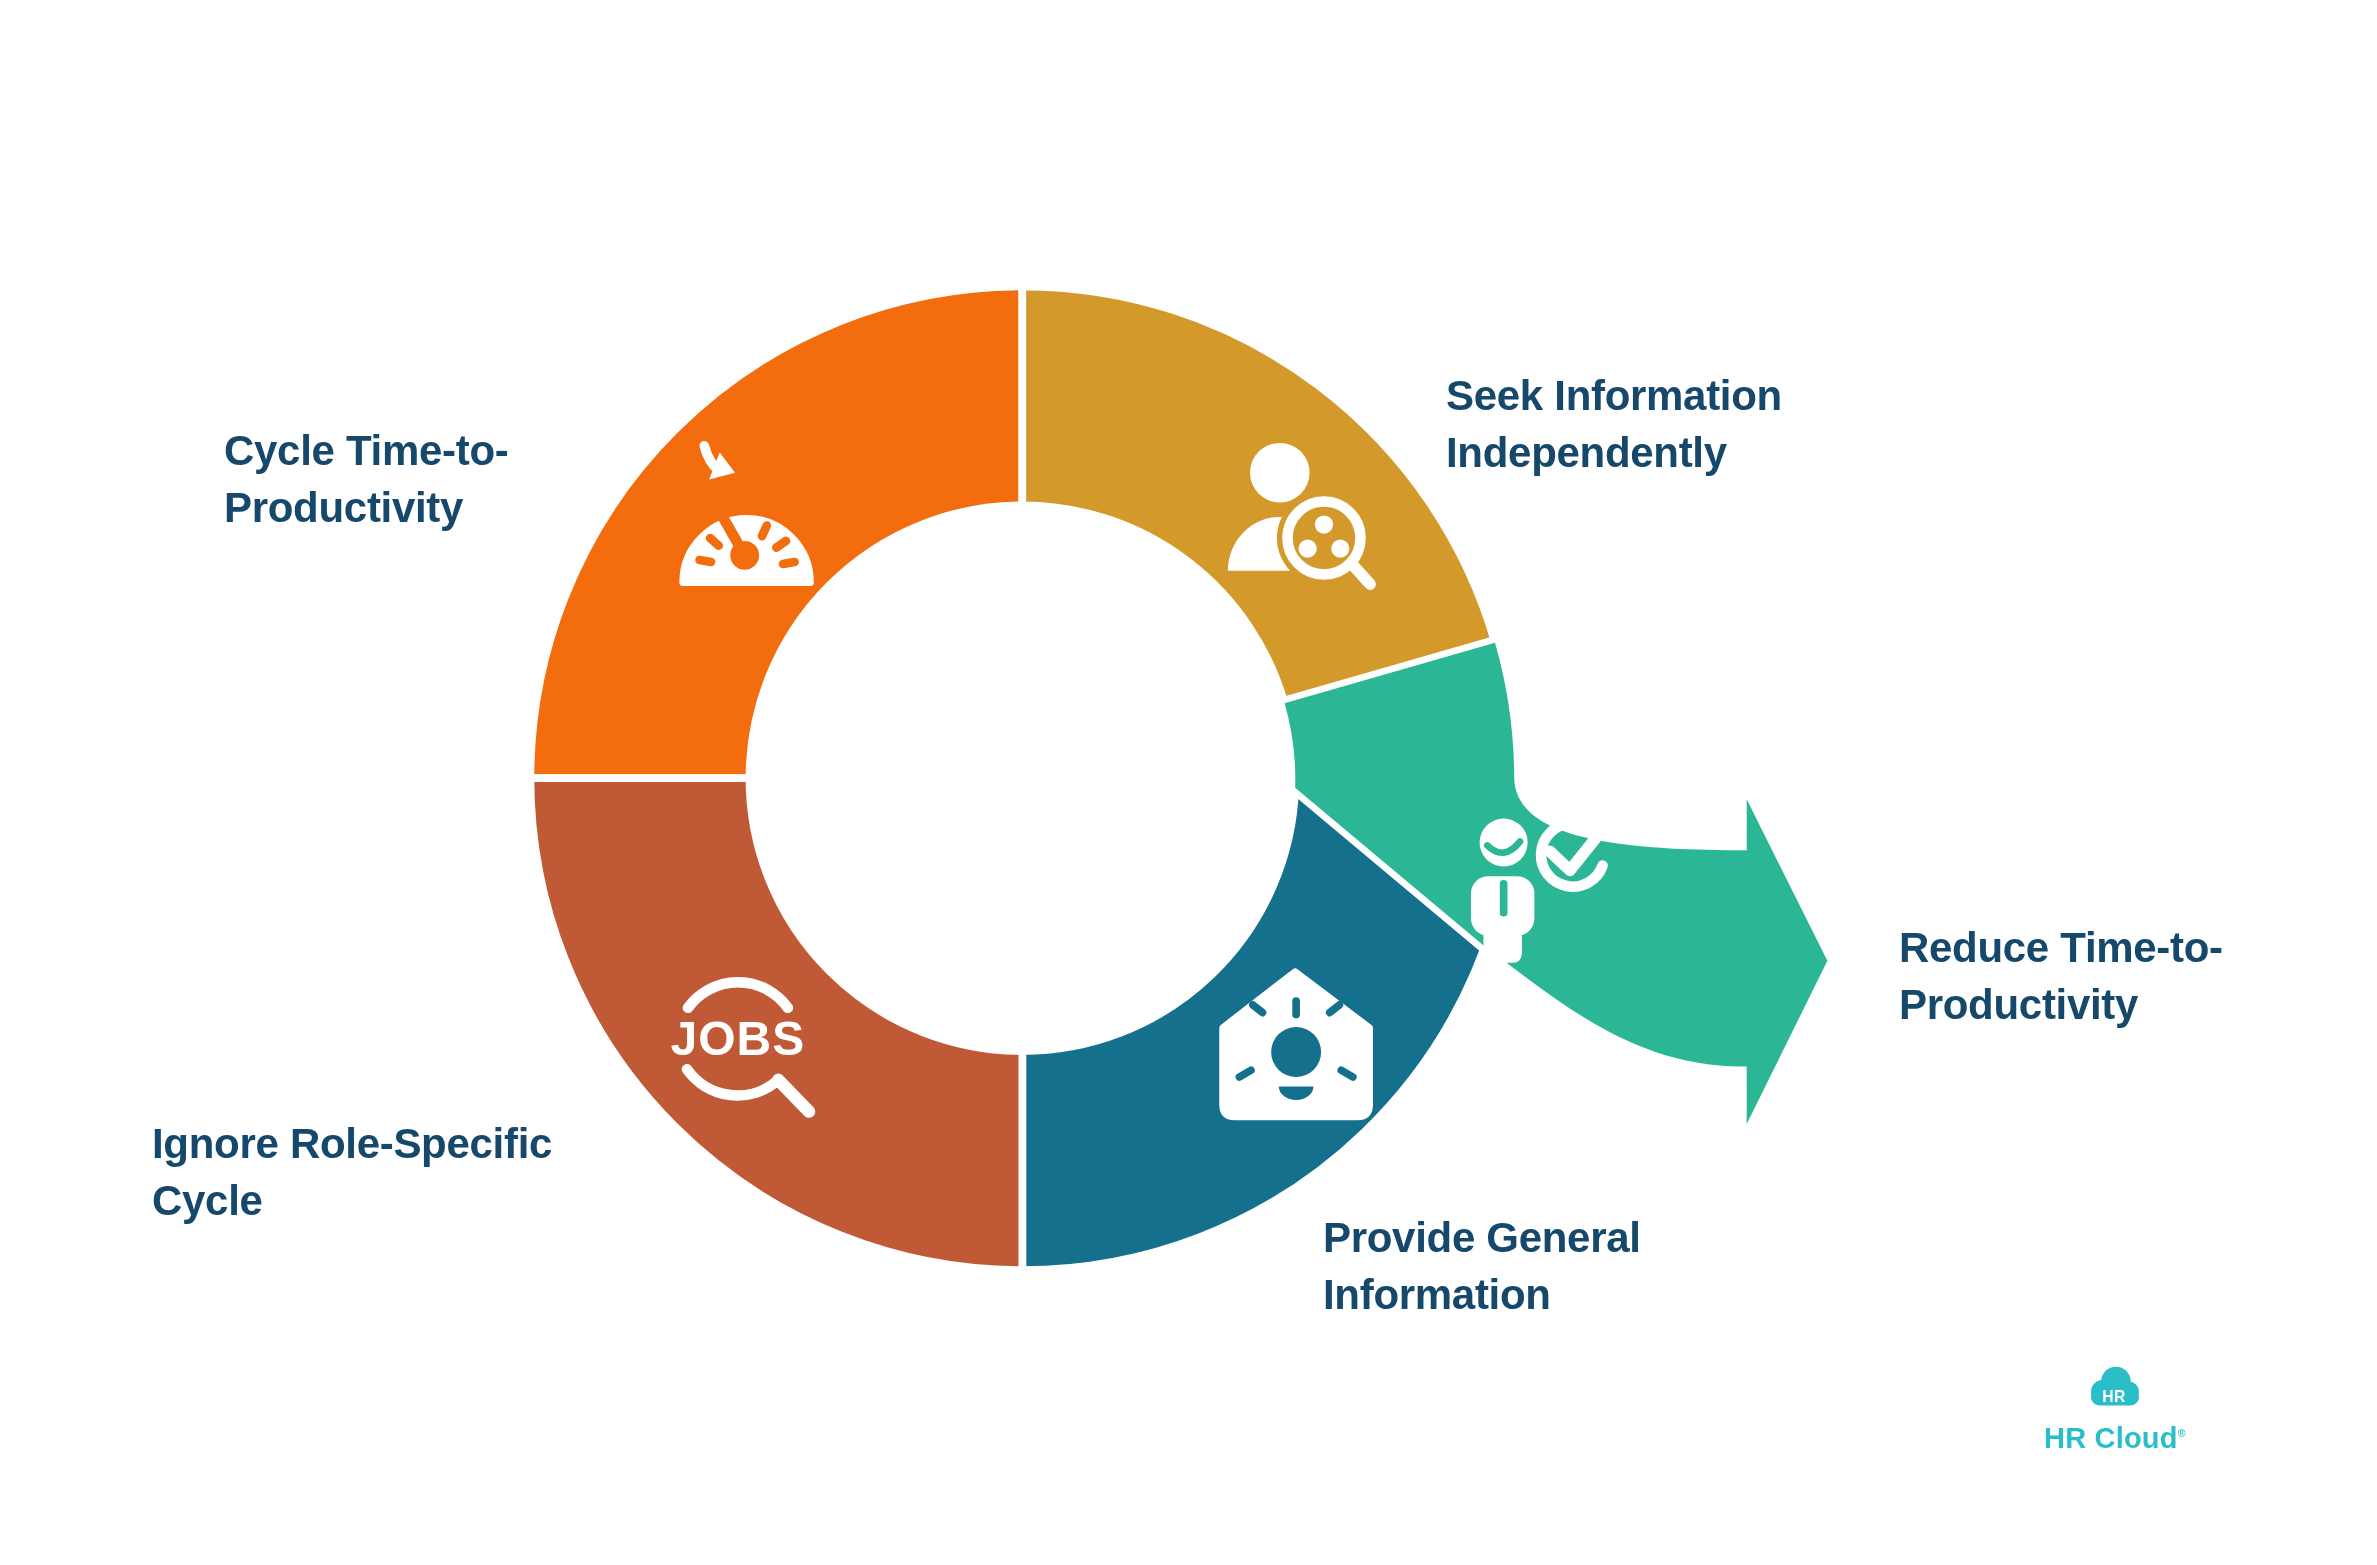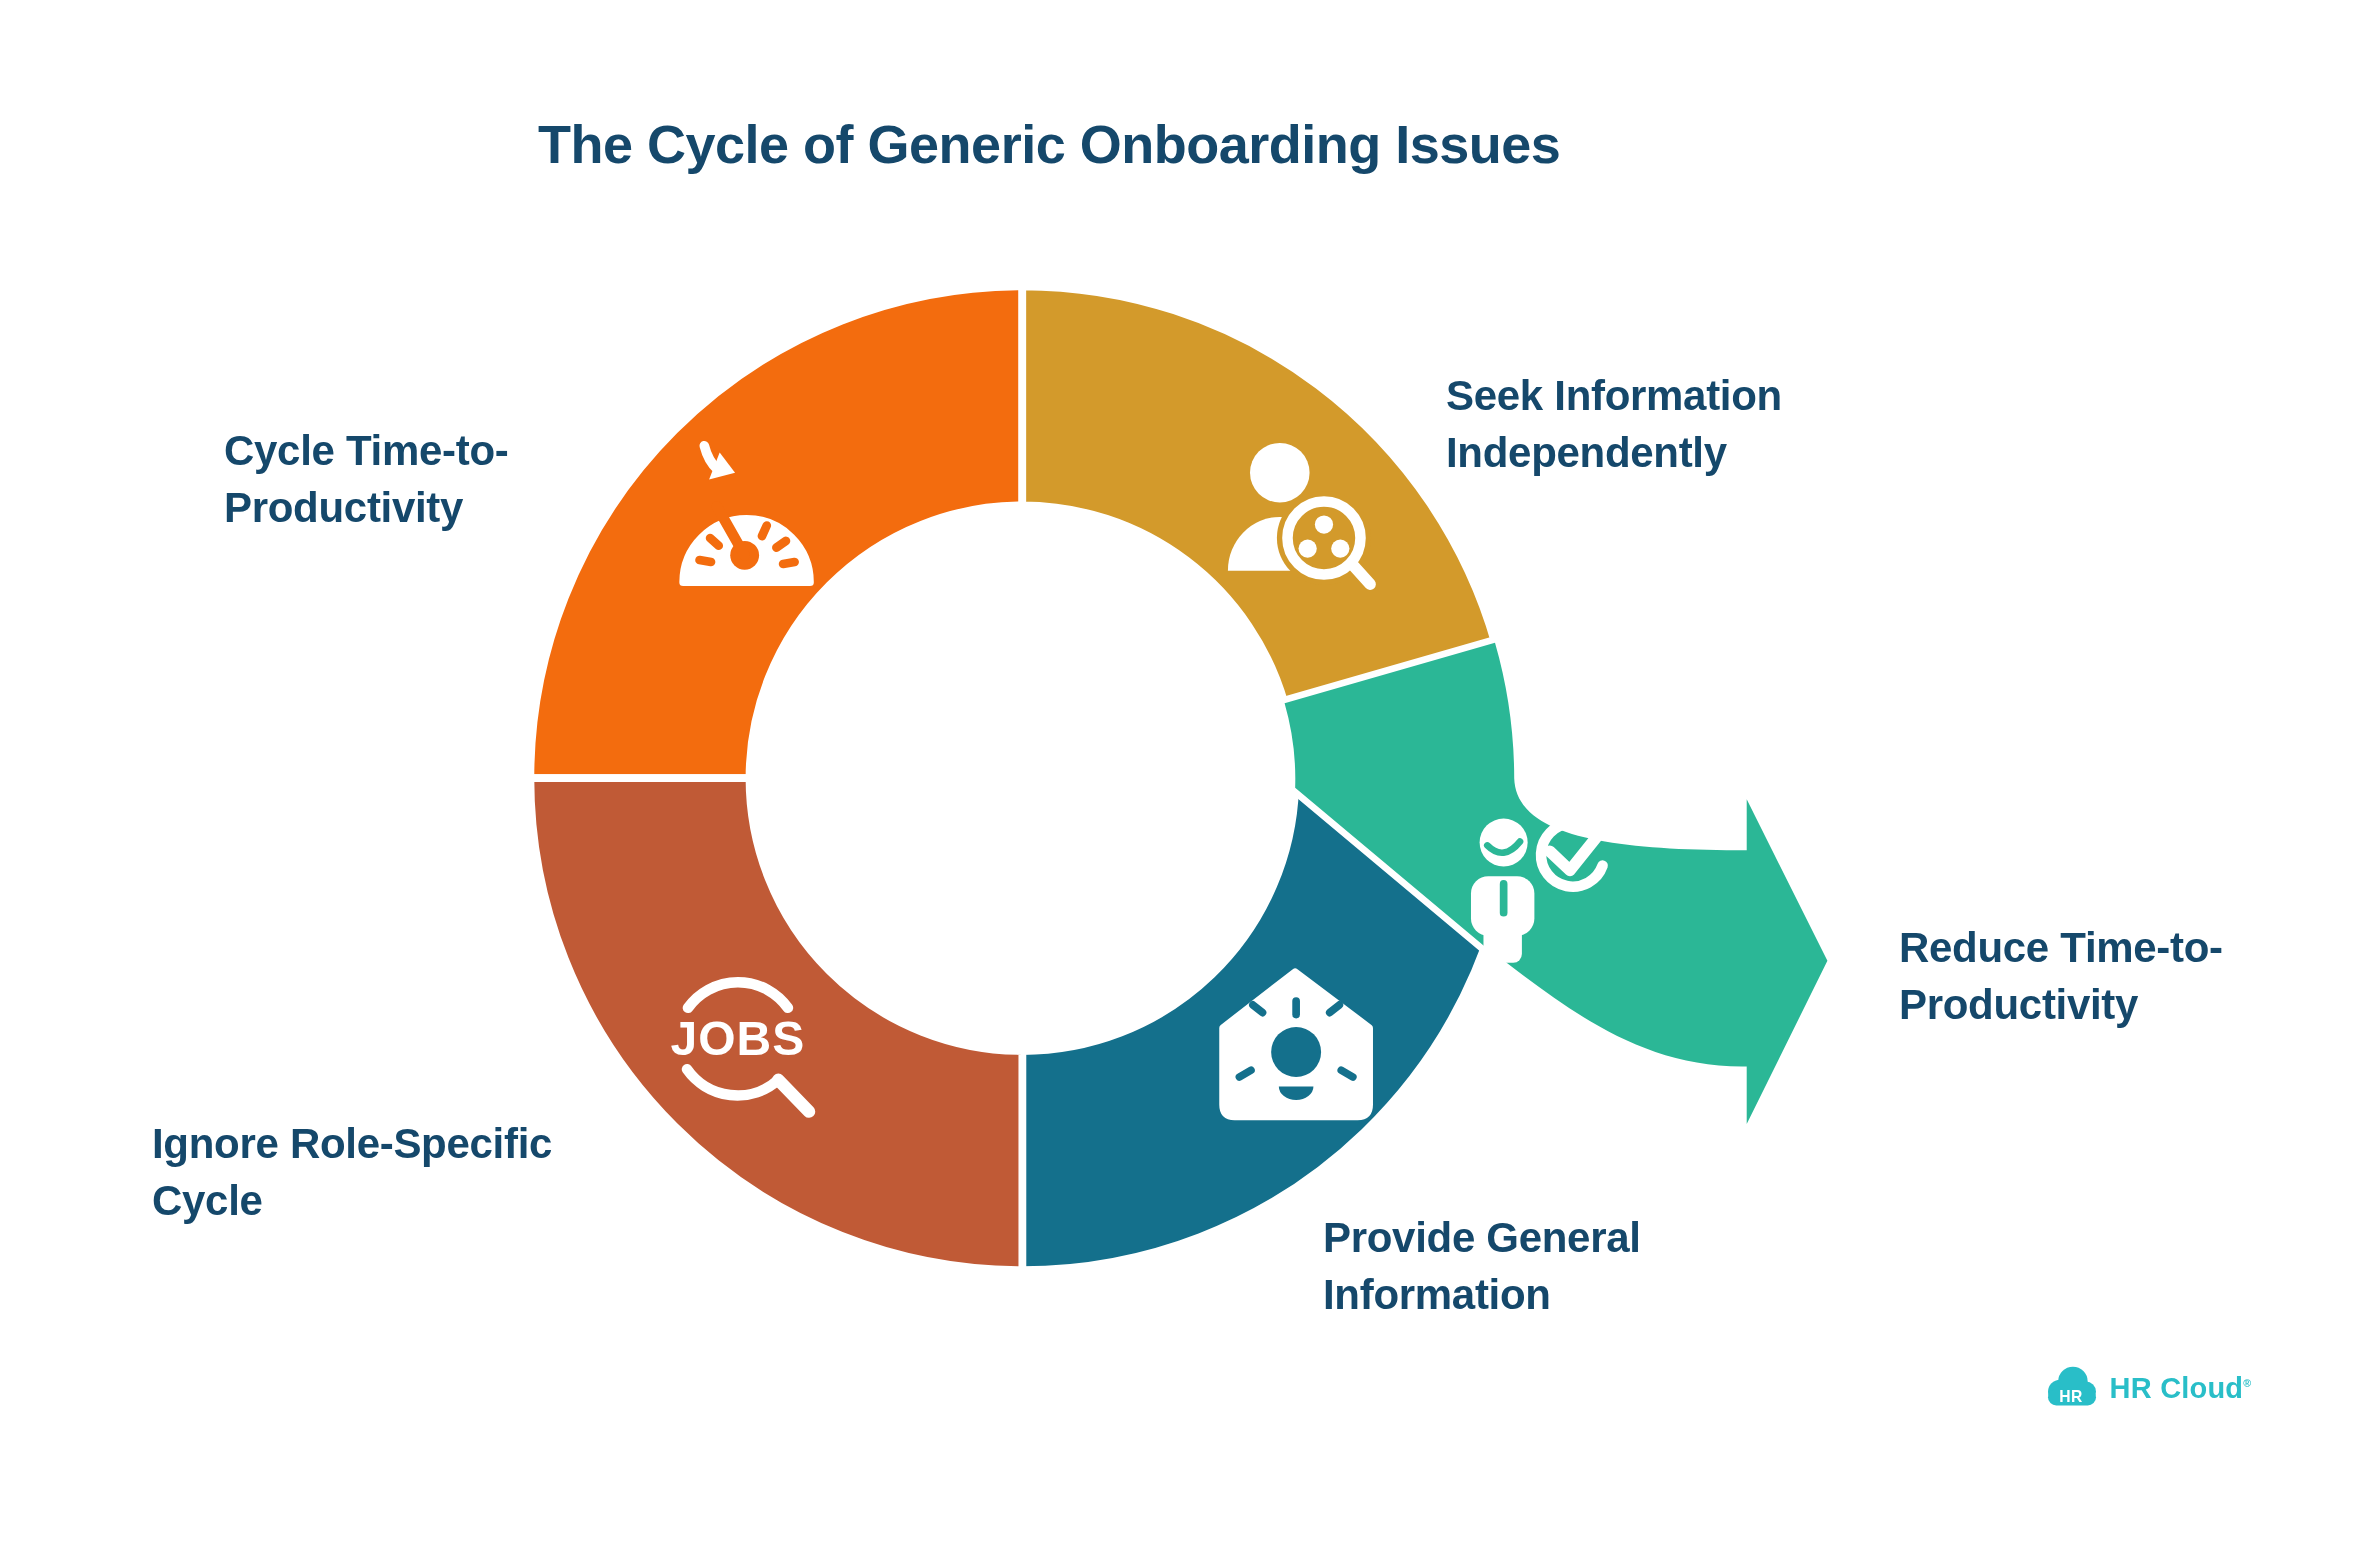--- a/index.html
+++ b/index.html
@@ -53,38 +53,37 @@
   .st-or{stroke:var(--orange);stroke-linecap:round;fill:none;}
   .st-dt{stroke:var(--dteal);stroke-linecap:round;fill:none;}
   .st-tl{stroke:var(--teal);stroke-linecap:round;fill:none;}
   .st-wh{stroke:#fff;stroke-linecap:round;fill:none;}
   .jobs-text{
     fill:#fff;font-weight:700;font-size:50px;letter-spacing:1px;
     font-family:"Liberation Sans", sans-serif;
   }
   .logo{
     position:absolute;left:2044px;top:1364px;
-    display:flex;align-items:center;gap:9.6px;
+    display:flex;align-items:center;gap:9.6px;flex-direction:column;
   }
   .logo-word{
     font-size:29px;font-weight:700;color:var(--logo-teal);
     letter-spacing:0.2px;white-space:nowrap;
   }
   .logo-word sup{font-size:10.6px;font-weight:700;}
   .badge-hr{
     font-size:17px;font-weight:700;fill:#fff;letter-spacing:0.5px;
     font-family:"Liberation Sans", sans-serif;
   }
 </style>
 </head>
 <body>
 
 <div class="stage">
 
-  <h1 class="title">The Cycle of Generic Onboarding Issues</h1>
 
   <svg class="diagram" viewBox="0 0 2475 1630" aria-hidden="true">
 
     <g>
       <path class="sec fill-orange" d="M552 810 A512 512 0 0 1 1064 298 L1064 526 A284 284 0 0 0 780 810 Z"></path>
       <path class="sec fill-gold" d="M1064 298 A512 512 0 0 1 1556 669 L1337 732 A284 284 0 0 0 1064 526 Z"></path>
       <path class="sec fill-dteal" d="M1576 828 A512 512 0 0 1 1064 1322 L1064 1094 A284 284 0 0 0 1348 820 Z"></path>
       <path class="sec fill-rust" d="M1064 1322 A512 512 0 0 1 552 810 L780 810 A284 284 0 0 0 1064 1094 Z"></path>
     </g>
 

